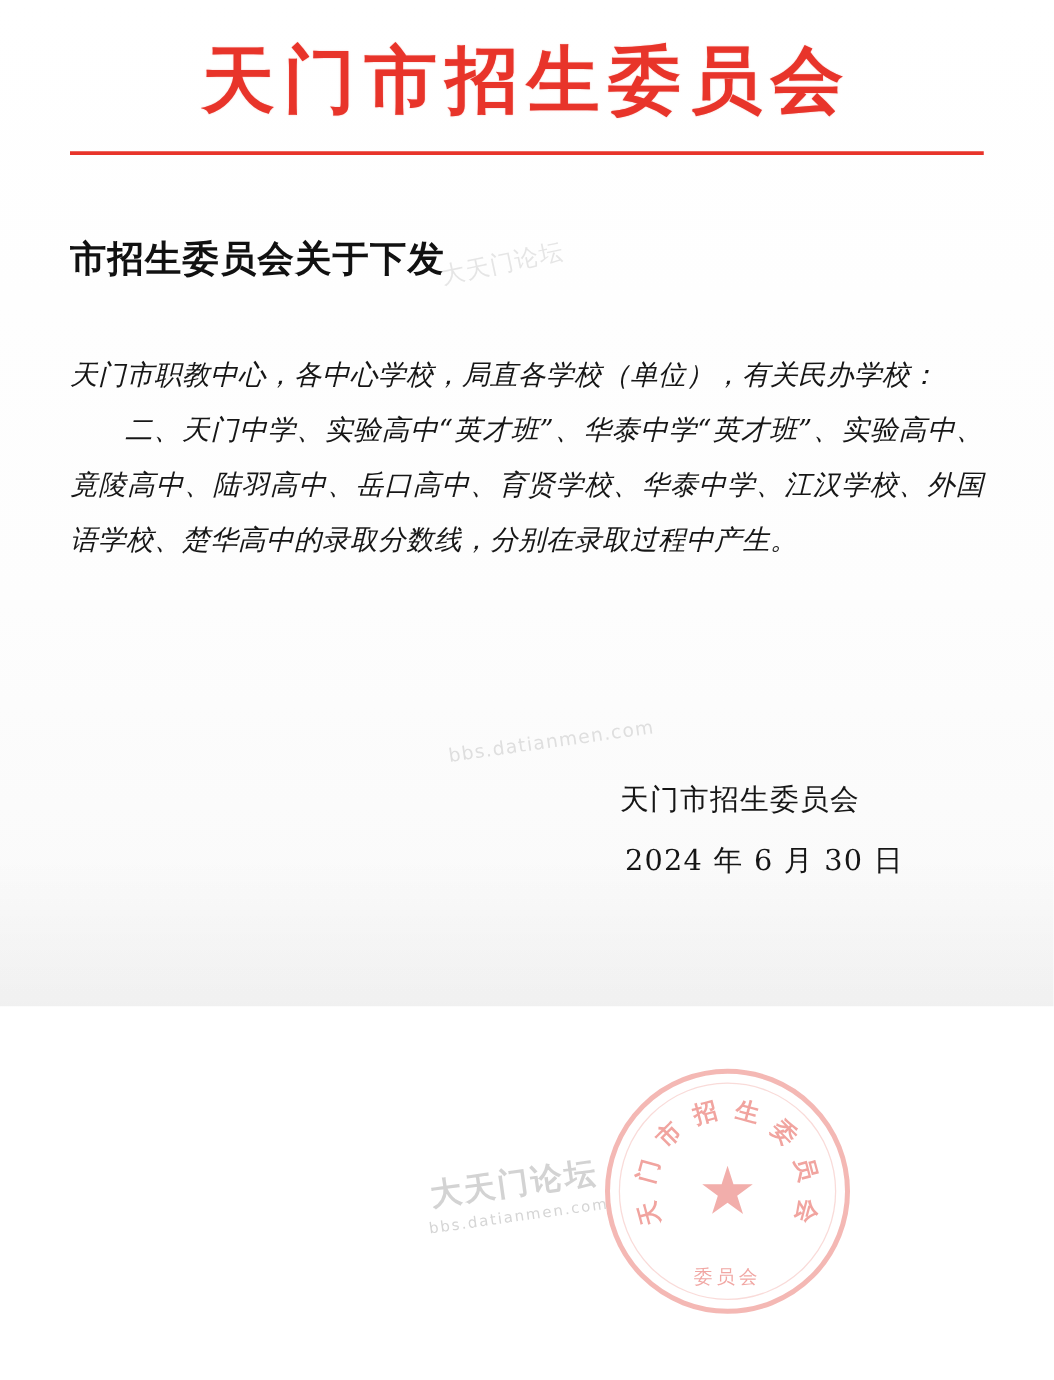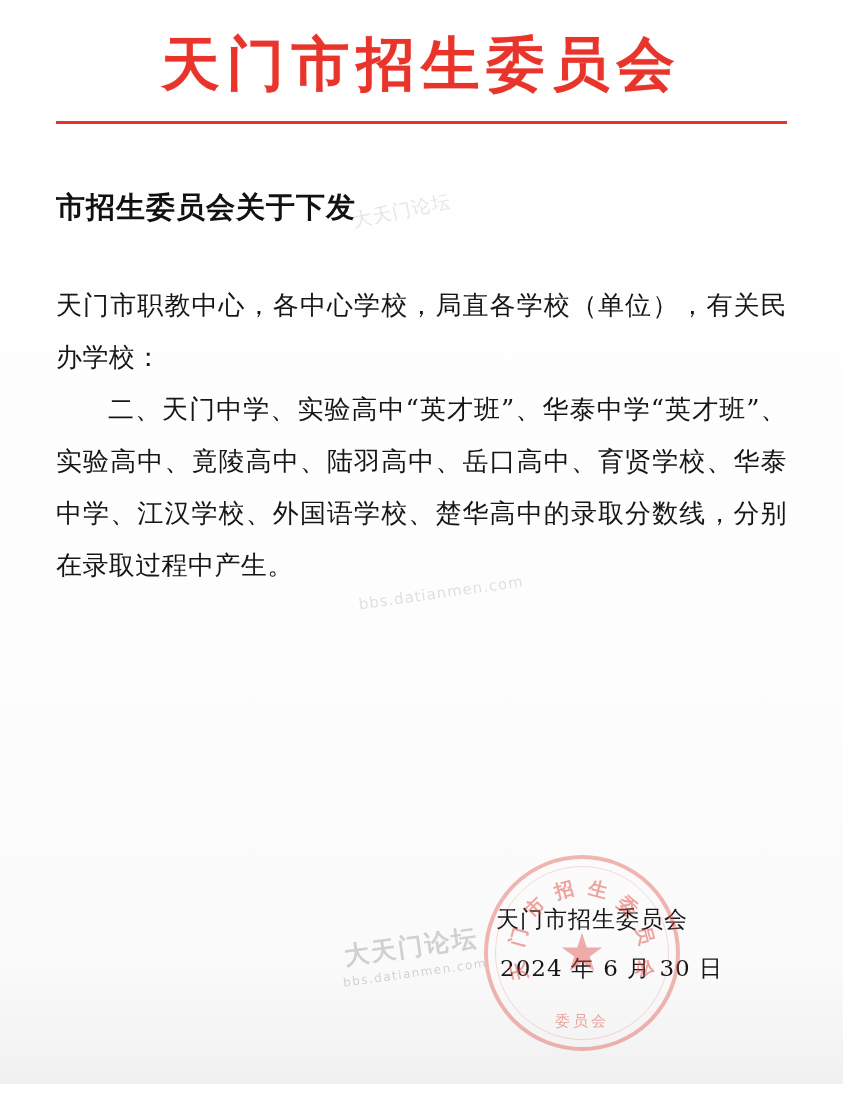--- a/index.html
+++ b/index.html
@@ -11,21 +11,21 @@
     width: 843px;
     height: 1104px;
     font-family: "DejaVu Serif", "Liberation Serif", serif;
     color: #1a1a1a;
     position: relative;
     overflow: hidden;
   }
   .page {
     position: relative;
     width: 843px;
-    height: 1084px;
+    height: 805px;
     box-sizing: border-box;
     padding: 0 56px;
     background: linear-gradient(180deg, #ffffff 0%, #fdfdfd 60%, #f9f9f9 100%);
   }
 
   
   .masthead {
     padding-top: 34px;
     text-align: center;
   }
@@ -51,25 +51,26 @@
     font-weight: bold;
     font-size: 29px;
     line-height: 1.75;
     letter-spacing: 1px;
     color: #111;
   }
 
   
   .body-text {
     margin-top: 46px;
-    font-size: 26px;
+    font-size: 22px;
     line-height: 2.0;
     letter-spacing: 0.4px;
     color: #161616;
     text-align: justify;
+    font-style: italic;
   }
   .body-text p {
     margin: 0;
   }
   .indent1 {
     text-indent: 2em;
   }
 
   
   .signature {

